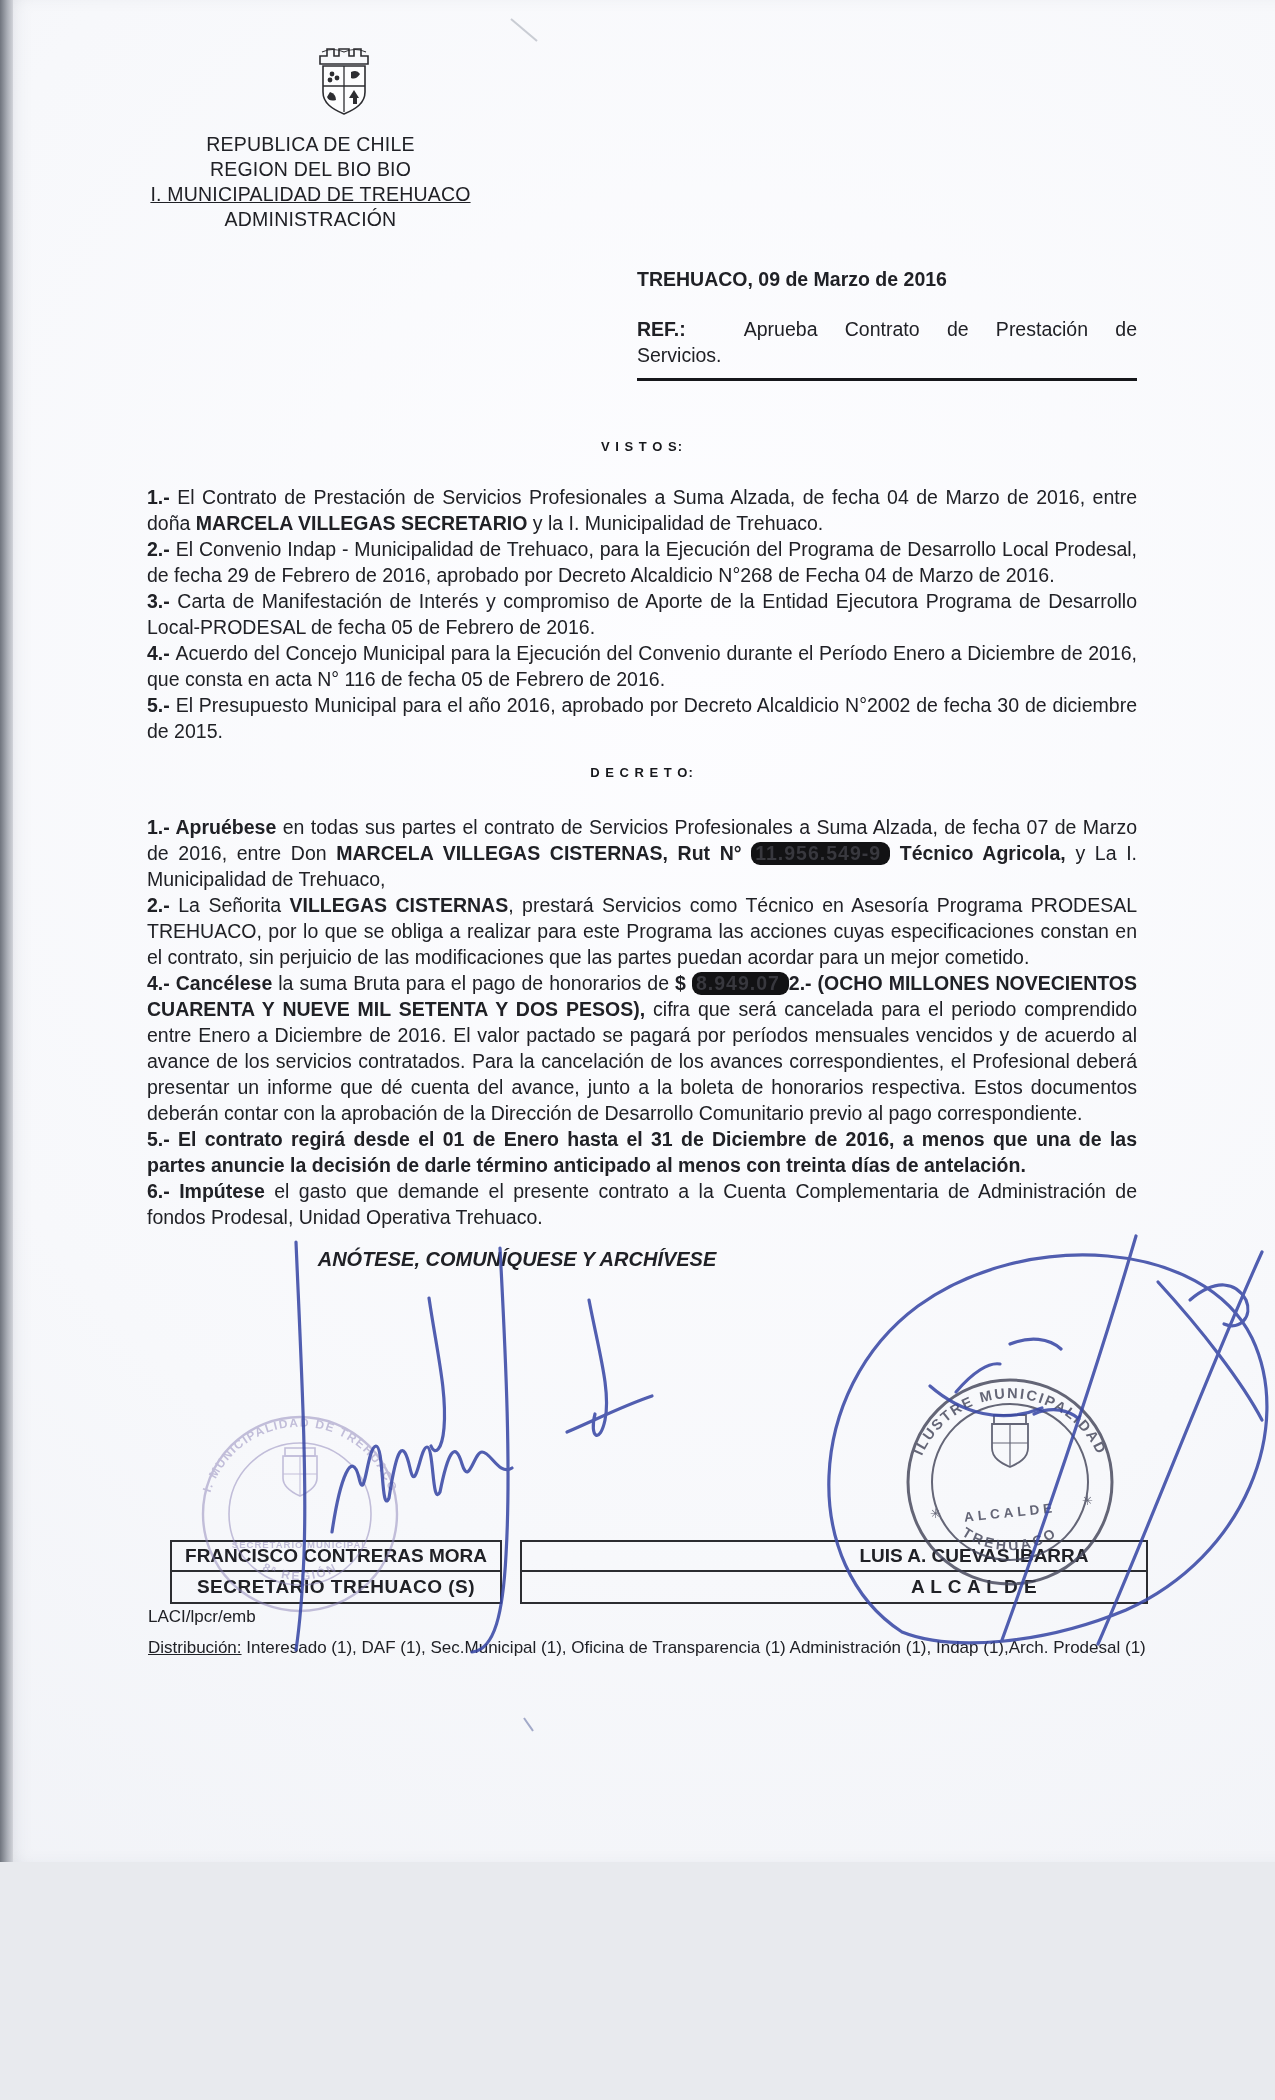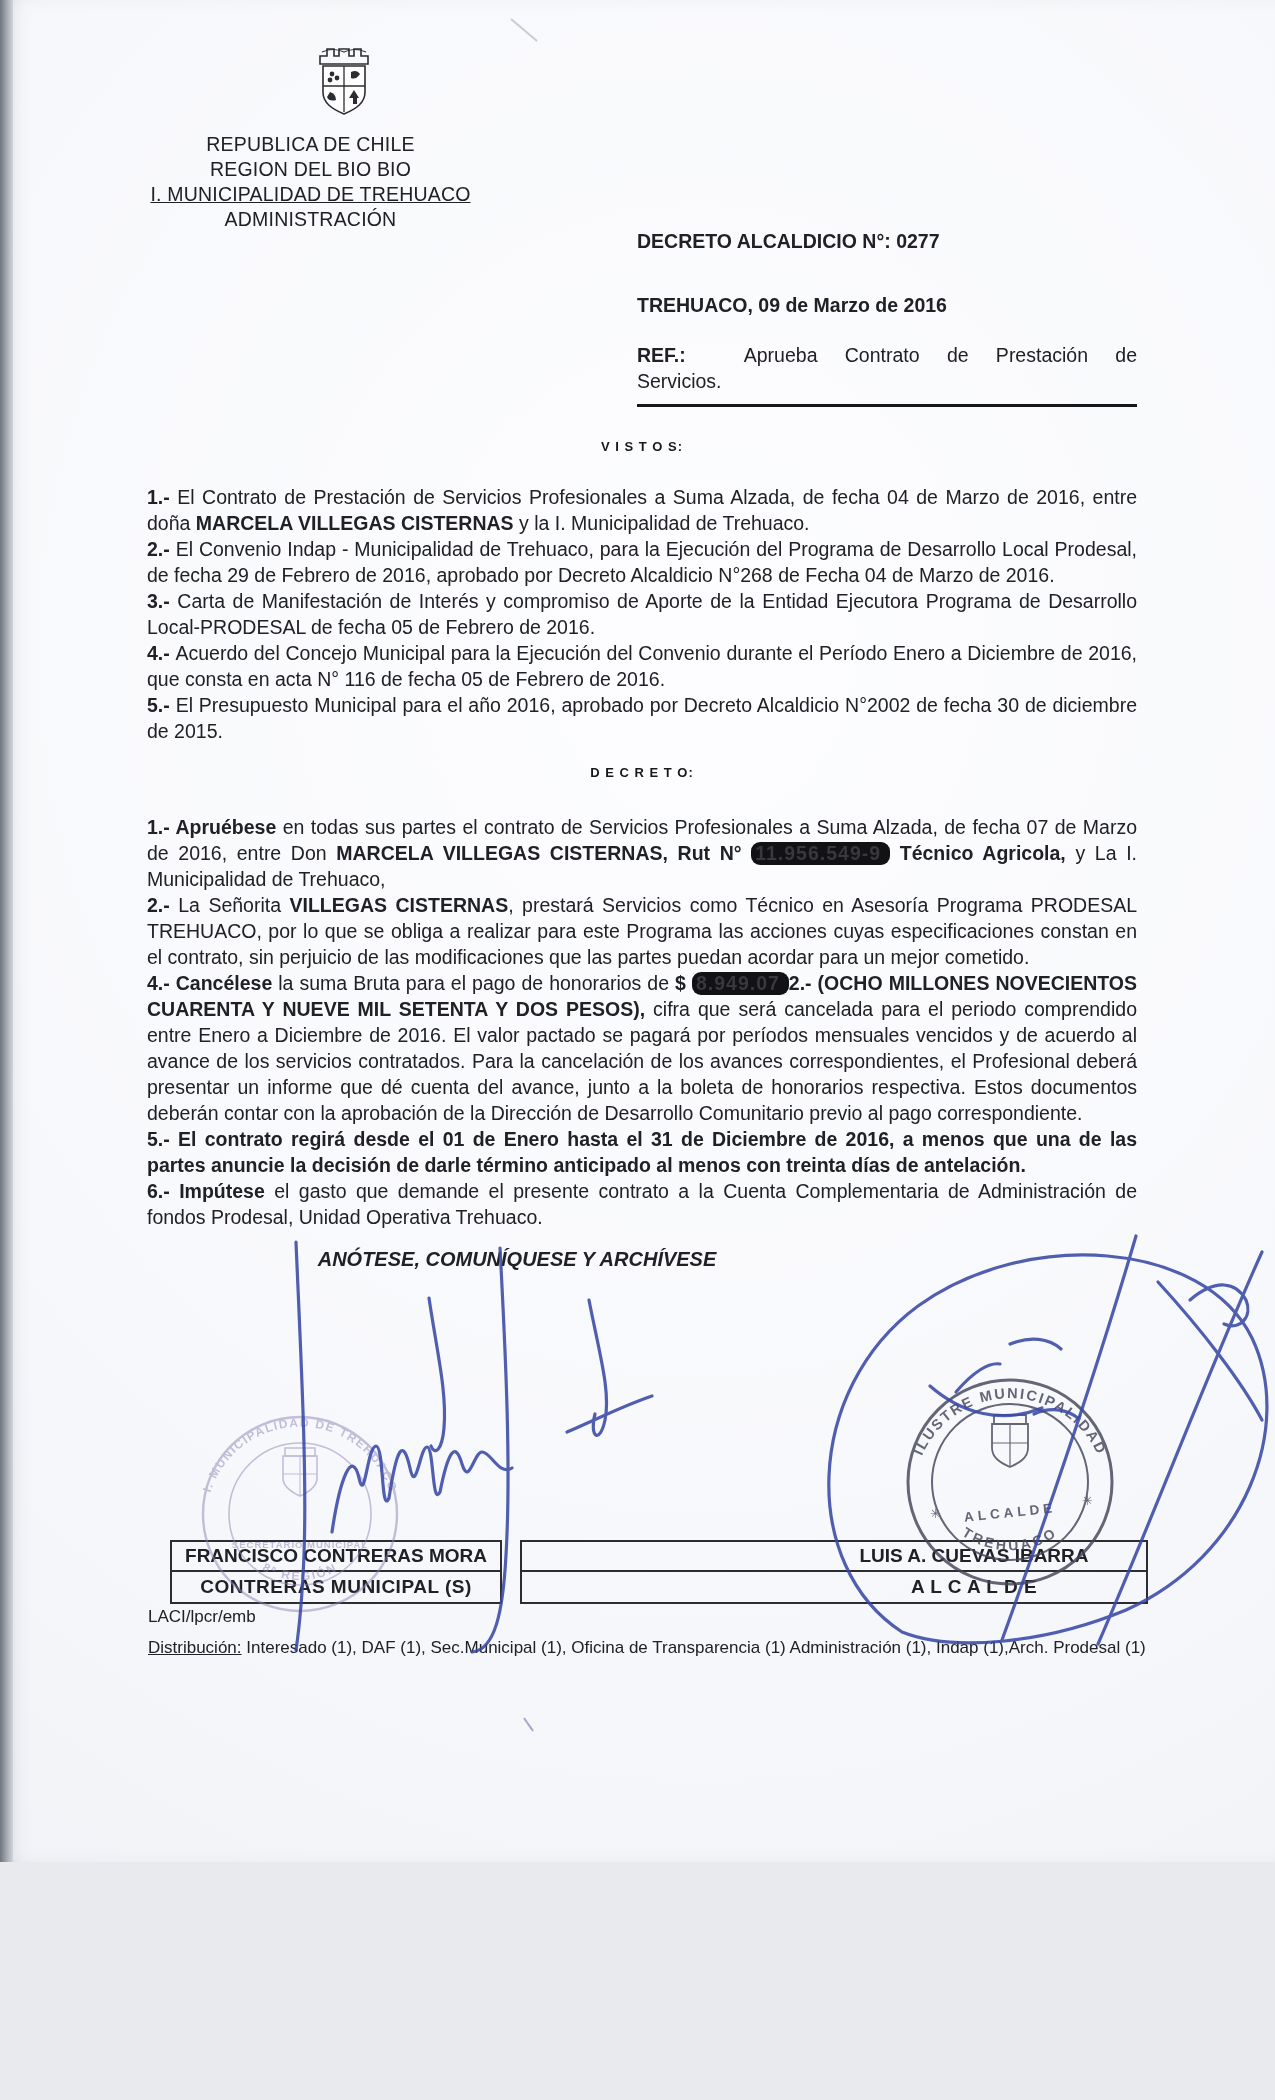--- a/index.html
+++ b/index.html
@@ -76,50 +76,49 @@
   </svg>
 
   <div class="org">
     <p>REPUBLICA DE CHILE</p>
     <p>REGION DEL BIO BIO</p>
     <p class="u">I. MUNICIPALIDAD DE TREHUACO</p>
     <p>ADMINISTRACIÓN</p>
   </div>
 
   <div class="meta">
-    <p class="m1 b">DECRETO ALCALDICIO N°: 0277</p>
     <p class="m2 b">TREHUACO, 09 de Marzo de 2016</p>
     <p class="m3"><b>REF.:</b><span class="ref-gap"></span><span>Aprueba Contrato de Prestación de Servicios.</span></p>
     <div class="meta-rule"></div>
   </div>
 
   <div class="content">
     <h2>V I S T O S:</h2>
     <div>
-        <p class="para"><span class="b">1.- </span><span>El Contrato de Prestación de Servicios Profesionales a Suma Alzada, de fecha 04 de Marzo de 2016, entre doña </span><span class="b">MARCELA VILLEGAS CISTERNAS</span><span> y la I. Municipalidad de Trehuaco.</span></p>
+        <p class="para"><span class="b">1.- </span><span>El Contrato de Prestación de Servicios Profesionales a Suma Alzada, de fecha 04 de Marzo de 2016, entre doña </span><span class="b">MARCELA VILLEGAS SECRETARIO</span><span> y la I. Municipalidad de Trehuaco.</span></p>
         <p class="para"><span class="b">2.- </span><span>El Convenio Indap - Municipalidad de Trehuaco, para la Ejecución del Programa de Desarrollo Local Prodesal, de fecha 29 de Febrero de 2016, aprobado por Decreto Alcaldicio N°268 de Fecha 04 de Marzo de 2016.</span></p>
         <p class="para"><span class="b">3.- </span><span>Carta de Manifestación de Interés y compromiso de Aporte de la Entidad Ejecutora Programa de Desarrollo Local-PRODESAL de fecha 05 de Febrero de 2016.</span></p>
         <p class="para"><span class="b">4.- </span><span>Acuerdo del Concejo Municipal para la Ejecución del Convenio durante el Período Enero a Diciembre de 2016, que consta en acta N° 116  de fecha 05 de Febrero de 2016.</span></p>
         <p class="para"><span class="b">5.- </span><span>El Presupuesto Municipal para el año 2016, aprobado por Decreto Alcaldicio N°2002 de fecha 30 de diciembre de 2015.</span></p>
       </div>
     <h2 class="decreto">D E C R E T O:</h2>
     <div>
         <p class="para"><span class="b">1.- Apruébese</span><span> en todas sus partes el contrato de Servicios Profesionales a Suma Alzada, de fecha 07 de Marzo de 2016, entre Don </span><span class="b">MARCELA VILLEGAS CISTERNAS, Rut N° </span><span class="b redact">11.956.549-9</span><span class="b"> </span><span class="b">Técnico Agricola,</span><span> y  La I. Municipalidad de Trehuaco,</span></p>
         <p class="para"><span class="b">2.- </span><span>La Señorita </span><span class="b">VILLEGAS CISTERNAS</span><span>, prestará Servicios como  Técnico en Asesoría Programa PRODESAL TREHUACO, por lo que se obliga a realizar para este Programa las acciones cuyas especificaciones constan en el contrato, sin perjuicio de las modificaciones que las partes puedan acordar para un mejor cometido.</span></p>
         <p class="para"><span class="b">4.-  Cancélese</span><span> la suma Bruta para el pago de honorarios de </span><span class="b">$ </span><span class="b redact">8.949.07</span><span class="b">2.- (OCHO MILLONES NOVECIENTOS CUARENTA Y NUEVE MIL SETENTA Y DOS PESOS),</span><span> cifra que será cancelada para el periodo comprendido entre Enero a Diciembre de 2016. El valor pactado se pagará por períodos mensuales vencidos y de acuerdo al avance de los servicios contratados. Para la cancelación de los avances correspondientes, el Profesional deberá presentar un informe que dé cuenta del avance, junto a la boleta de honorarios respectiva.  Estos documentos deberán contar con la aprobación de la Dirección de Desarrollo Comunitario previo al pago correspondiente.</span></p>
         <p class="para"><span class="b">5.-  El contrato regirá desde el 01 de Enero hasta el 31 de Diciembre de 2016, a menos que una de las partes anuncie la decisión de darle término anticipado al menos con treinta días de antelación.</span></p>
         <p class="para"><span class="b">6.- Impútese</span><span> el gasto que demande el presente contrato a la Cuenta Complementaria de Administración de fondos Prodesal,  Unidad Operativa Trehuaco.</span></p>
       </div>
     <p class="closing">ANÓTESE, COMUNÍQUESE Y ARCHÍVESE</p>
   </div>
 
   <div class="sigs">
     <div class="sigblock left">
       <div class="sig-row">FRANCISCO CONTRERAS MORA</div>
-      <div class="sig-row">CONTRERAS MUNICIPAL (S)</div>
+      <div class="sig-row">SECRETARIO TREHUACO (S)</div>
     </div>
     <div class="sigblock right">
       <div class="sig-row">LUIS A. CUEVAS IBARRA</div>
       <div class="sig-row">A L C A L D E</div>
     </div>
   </div>
 
   <div class="footer">
     <p class="initials">LACI/lpcr/emb</p>
     <p class="dist"><span class="u">Distribución:</span><span> Interesado (1), DAF (1),  Sec.Municipal (1), Oficina de Transparencia (1) Administración (1), Indap (1),Arch. Prodesal (1)</span></p>

